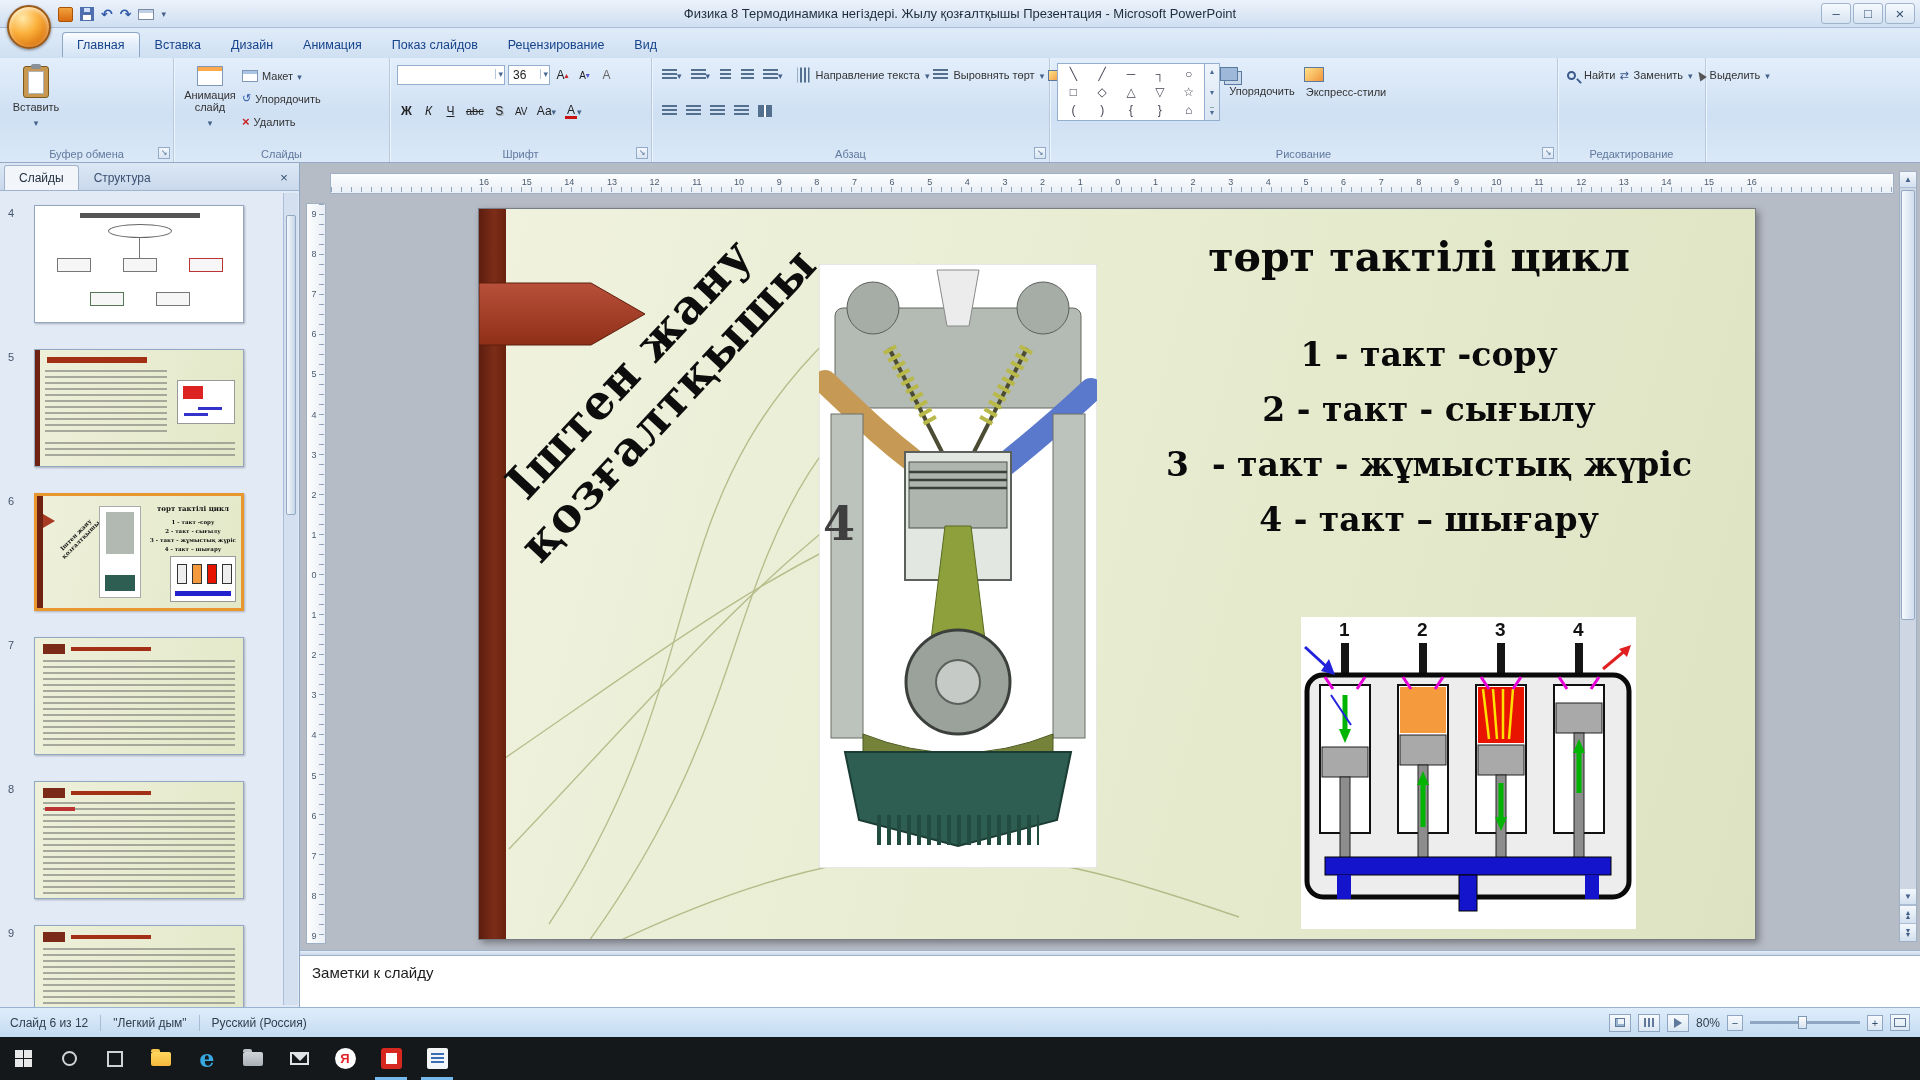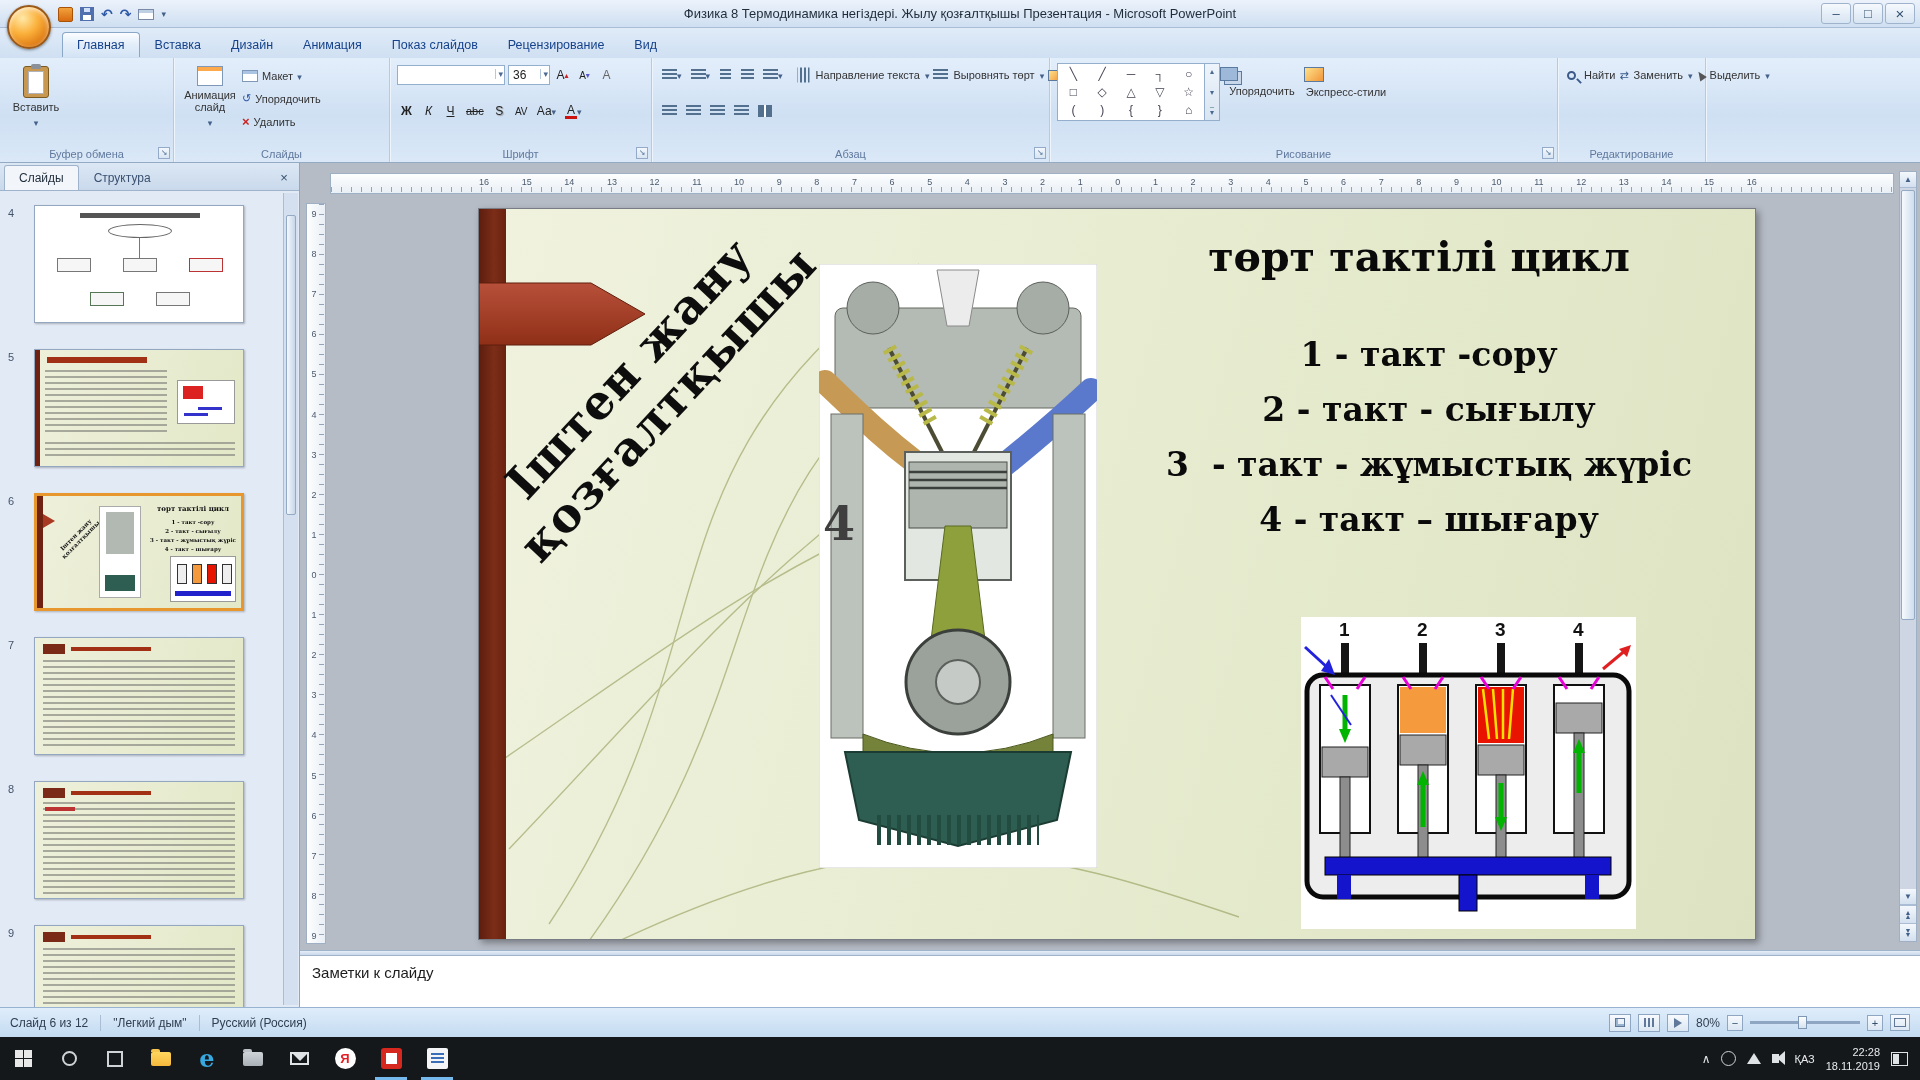--- a/index.html
+++ b/index.html
@@ -817,27 +817,15 @@
       </div>
     <div class="tb-btn">
         <span class="ic-ya">Я</span>
       </div>
     <div class="tb-btn active">
         <span class="ic-red"></span>
       </div>
     <div class="tb-btn active">
         <span class="ic-doc"></span>
       </div>
-    <div class="tray">
-      <span class="tr-chev"></span>
-      <span class="tr-badge"></span>
-      <span class="ic-net"></span>
-      <span class="ic-spk"></span>
-      <span>ҚАЗ</span>
-      <div class="clock">
-        <span>22:28</span>
-        <span>18.11.2019</span>
-      </div>
-      <span class="ic-notif"></span>
-    </div>
   </div>
 
 </div>
 
 </body></html>

